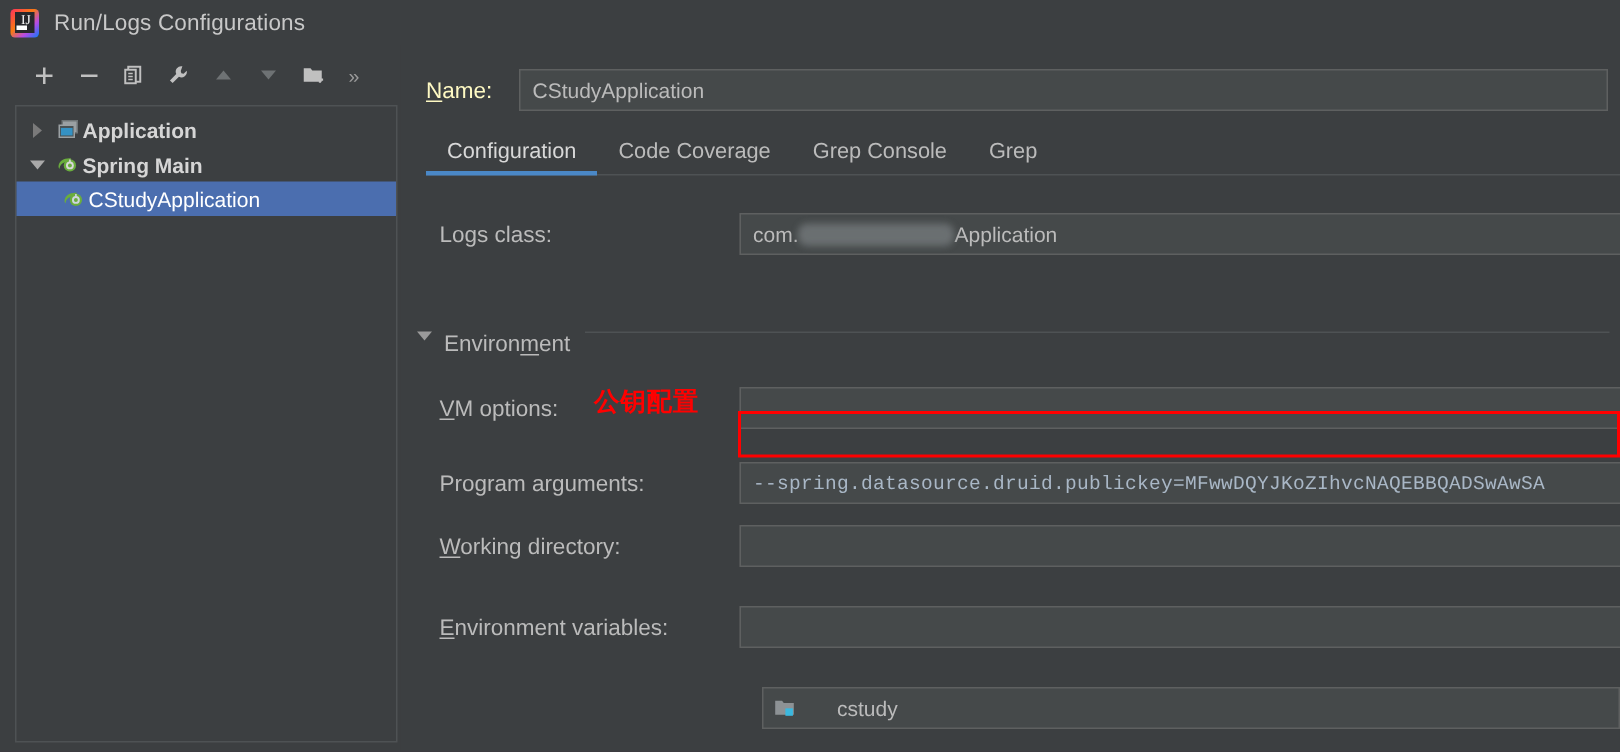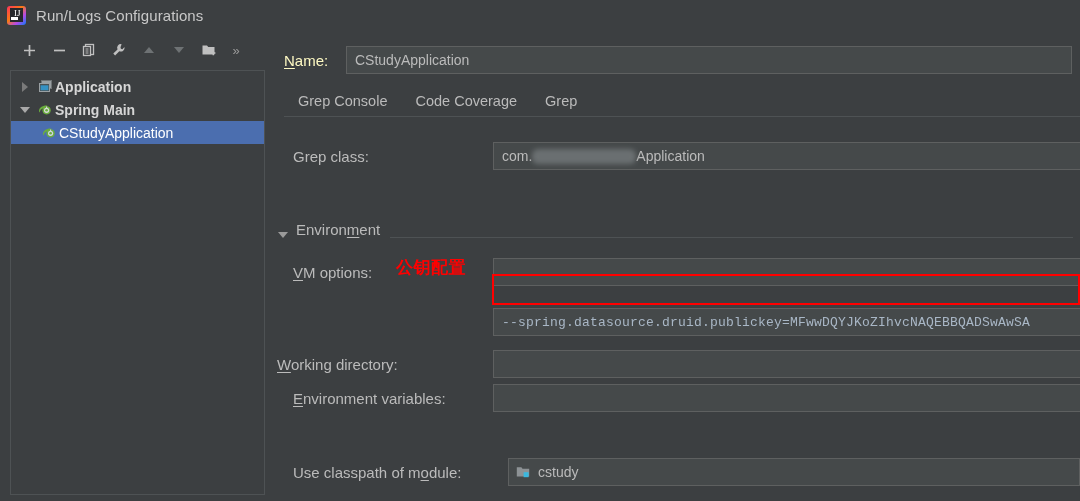--- a/index.html
+++ b/index.html
@@ -224,21 +224,21 @@
     left: 225px;
     width: 684px;
     height: 28px;
   }
   .mnem { text-decoration: underline; text-underline-offset: 2px; }
 
   .section-header {
     position: absolute;
     left: 10px;
     display: flex;
-    align-items: flex-end;
+    align-items: flex-start;
     width: 795px;
   }
   .section-title {
     font-size: 15px;
     color: #bbbbbb;
     margin-left: 8px;
     margin-right: 10px;
     white-space: nowrap;
   }
   .section-line {
@@ -302,20 +302,21 @@
     margin-left: 10px;
     font-size: 15px;
     color: #bbbbbb;
     white-space: nowrap;
   }
 
   .module-field {
     display: flex;
     align-items: center;
     padding-left: 7px;
+    gap: 20px;
   }
   .module-name { margin-left: 7px; }
 
   .blur-chunk {
     display: inline-block;
     vertical-align: middle;
     height: 15px;
     border-radius: 6px;
     background: #6e7375;
     filter: blur(2.6px);
@@ -431,63 +432,64 @@
   </div>
 
   <div class="content">
 
     <div class="name-row">
       <div class="name-label"><span class="mnem">N</span><span>ame:</span></div>
       <div class="field name-field">CStudyApplication</div>
     </div>
 
     <div class="tabs">
+      <div class="tab active">Configuration</div>
+      <div class="tab">Code Coverage</div>
       <div class="tab">Grep Console</div>
-      <div class="tab">Code Coverage</div>
       <div class="tab">Grep</div>
     </div>
 
     <div class="form">
 
       <div class="form-row" style="top:26px; position:absolute; left:0; width:812px;">
-        <div class="form-label" style="left:25px;">Grep class:</div>
+        <div class="form-label" style="left:25px;">Logs class:</div>
         <div class="field form-field" style="left:225px; width:600px;">
           <span>com.</span>
             <span class="blur-chunk" style="width:104px;"></span>
             <span>Application</span>
         </div>
       </div>
 
       <div class="section-header" style="top:105px;">
         <span class="tri-down-small"></span>
         <span class="section-title">Environ<span class="mnem">m</span>ent</span>
         <span class="section-line"></span>
       </div>
 
       <div class="form-row" style="top:142px; position:absolute; left:0; width:812px;">
         <div class="form-label" style="left:25px;"><span class="mnem">V</span>M options:</div>
         <div class="field form-field"></div>
       </div>
 
       <div class="form-row" style="top:192px; position:absolute; left:0; width:812px;">
+        <div class="form-label" style="left:25px;">Program arguments:</div>
         <div class="field form-field args-field">--spring.datasource.druid.publickey=MFwwDQYJKoZIhvcNAQEBBQADSwAwSA</div>
       </div>
 
       <div class="form-row" style="top:234px; position:absolute; left:0; width:812px;">
-        <div class="form-label" style="left:9px;text-align:right;"><span class="mnem">W</span>orking directory:</div>
+        <div class="form-label" style="left:25px;text-align:right;"><span class="mnem">W</span>orking directory:</div>
         <div class="field form-field"></div>
       </div>
 
-      <div class="form-row" style="top:268px; position:absolute; left:0; width:812px;">
+      <div class="form-row" style="top:288px; position:absolute; left:0; width:812px;">
         <div class="form-label" style="left:25px;"><span class="mnem">E</span>nvironment variables:</div>
         <div class="field form-field"></div>
       </div>
 
       <div class="form-row" style="top:342px; position:absolute; left:0; width:812px;">
-        <div class="form-label" style="left:25px;">Use classpath of m<span class="mnem">o</span>dule:</div>
         <div class="field form-field module-field" style="left:240px; width:572px;">
           <span>
             <svg width="15" height="14" viewBox="0 0 15 14" style="display:block">
               <path d="M0.8 2.2h4.6l1.1 1.5h6.7v7.8H0.8z" fill="#8d9295"></path>
               <rect x="7.6" y="7.2" width="5" height="5" fill="#3bb8df"></rect>
             </svg>
           </span>
           <span class="module-name">cstudy</span>
         </div>
       </div>

